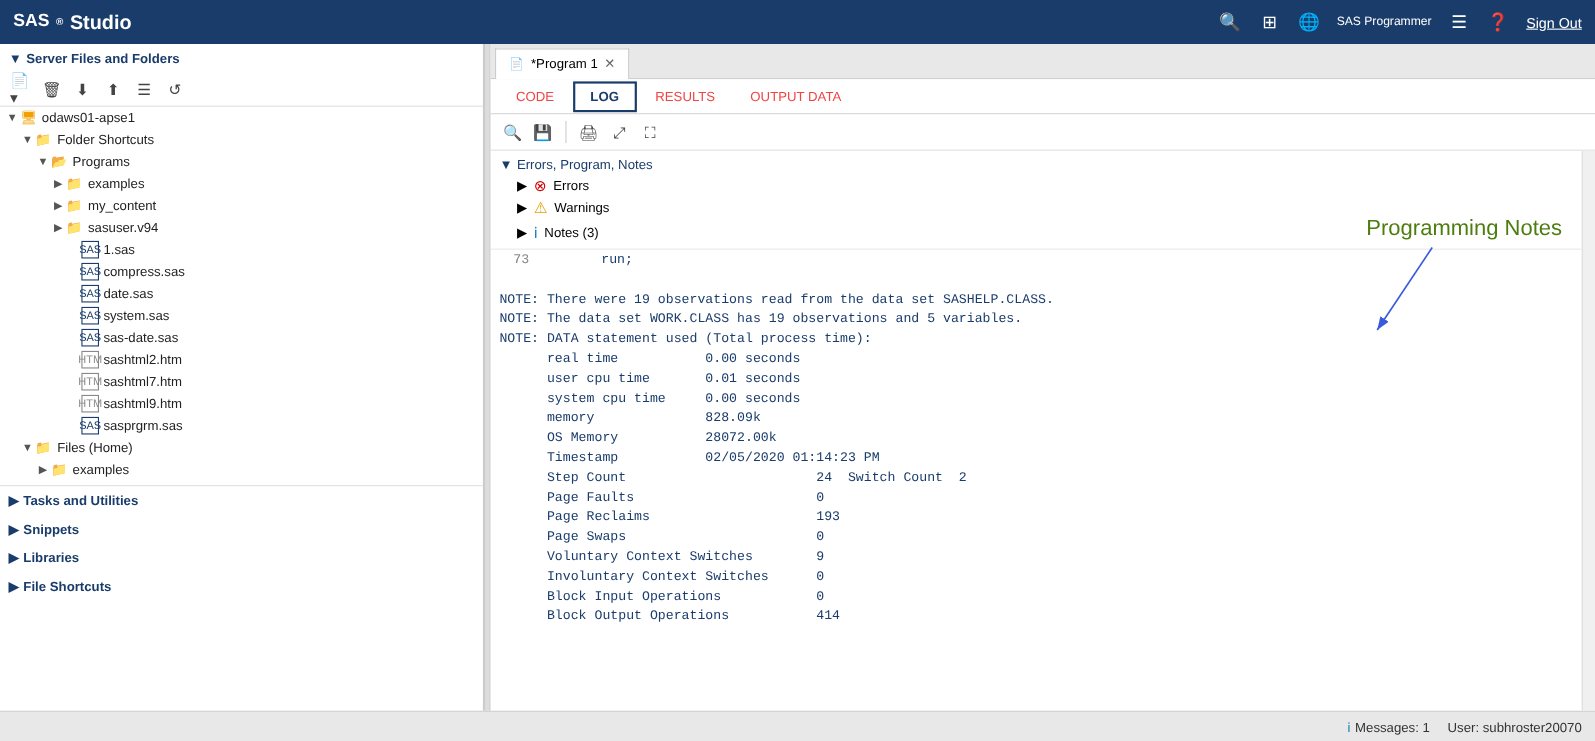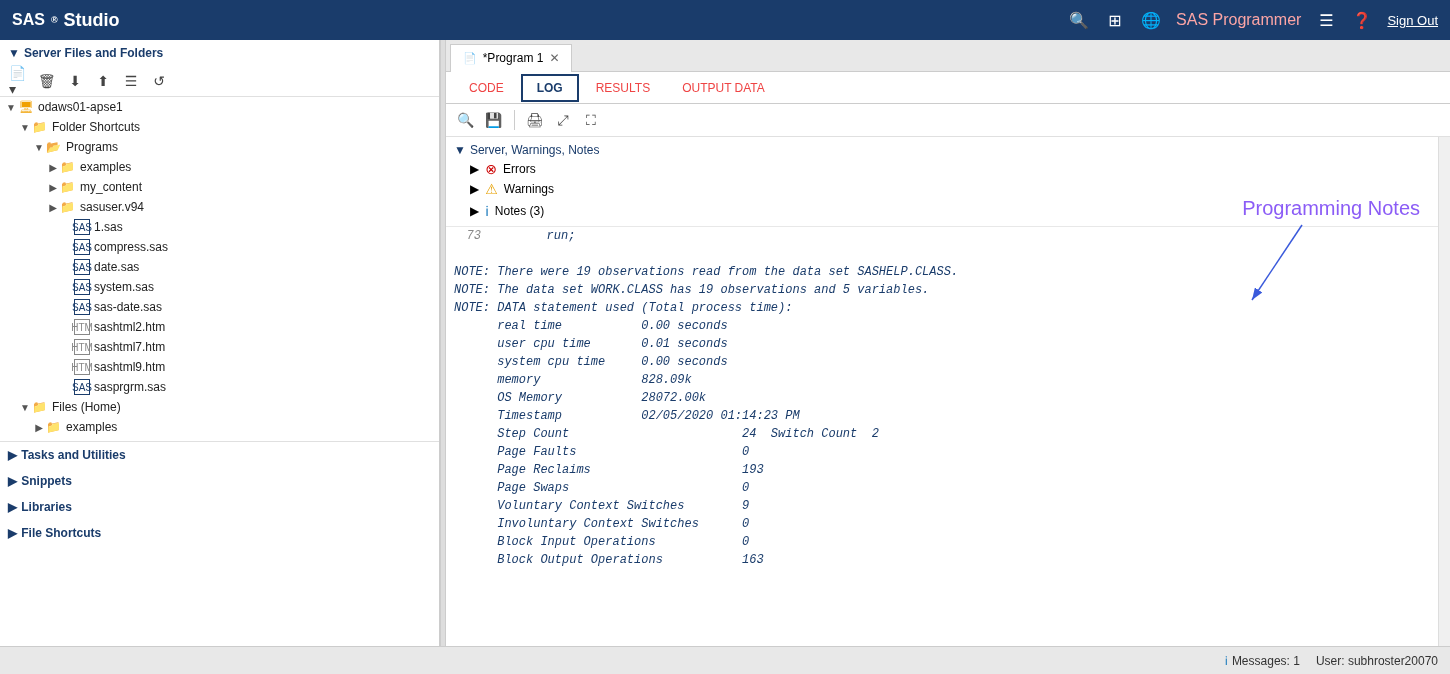--- a/index.html
+++ b/index.html
@@ -36,22 +36,22 @@
       width: 22px;
       height: 22px;
       display: inline-flex;
       align-items: center;
       justify-content: center;
       cursor: pointer;
       color: white;
       font-size: 16px;
     }
     .header-user {
-      font-size: 16px;
-      color: #fca5a5;
+      font-size: 11px;
+      color: #ffffff;
     }
     .header-signout {
       font-size: 13px;
       color: white;
       cursor: pointer;
       text-decoration: underline;
     }
 
     
     .main-layout {
@@ -253,21 +253,20 @@
     .warning-icon { color: #e6a000; font-size: 14px; }
     .info-icon { color: #1a7abc; font-size: 14px; }
 
     
     .code-log-area {
       padding: 0 8px 8px 8px;
       font-family: 'Courier New', Courier, monospace;
       font-size: 12px;
       color: #1a3c6b;
       line-height: 1.5;
-      font-style: italic;
     }
     .line-num {
       color: #888;
       display: inline-block;
       width: 35px;
       text-align: right;
       padding-right: 8px;
       user-select: none;
     }
     .code-line {
@@ -538,21 +537,21 @@
       <span class="log-tool-icon" title="Fullscreen">⛶</span>
     </div>
 
     <div class="content-wrapper">
       <div class="log-panel">
         <div class="log-content">
 
           <div class="ewn-section">
             <div class="ewn-header">
               <span>▼</span>
-              <span>Server, Warnings, Notes</span>
+              <span>Errors, Program, Notes</span>
             </div>
             <div class="ewn-item">
               <span>▶</span>
               <span class="error-icon">⊗</span>
               <span>Errors</span>
             </div>
             <div class="ewn-item">
               <span>▶</span>
               <span class="warning-icon">⚠</span>
               <span>Warnings</span>
@@ -577,27 +576,27 @@
             <span class="note-line">      memory              828.09k</span>
             <span class="note-line">      OS Memory           28072.00k</span>
             <span class="note-line">      Timestamp           02/05/2020 01:14:23 PM</span>
             <span class="note-line">      Step Count                        24  Switch Count  2</span>
             <span class="note-line">      Page Faults                       0</span>
             <span class="note-line">      Page Reclaims                     193</span>
             <span class="note-line">      Page Swaps                        0</span>
             <span class="note-line">      Voluntary Context Switches        9</span>
             <span class="note-line">      Involuntary Context Switches      0</span>
             <span class="note-line">      Block Input Operations            0</span>
-            <span class="note-line">      Block Output Operations           163</span>
+            <span class="note-line">      Block Output Operations           414</span>
           </div>
         </div>
       </div>
 
       <div style="position:absolute; top:60px; right:30px; pointer-events:none;">
-        <div style="font-size:20px; font-weight:400; color:#8b5cf6; font-family:'Segoe UI',Arial,sans-serif;text-align:center;">Programming Notes</div>
+        <div style="font-size:20px; font-weight:400; color:#4d7c0f; font-family:'Segoe UI',Arial,sans-serif;text-align:center;">Programming Notes</div>
 
         <svg width="120" height="100" style="display:block; margin-top:0;">
           <defs>
             <marker id="arrowhead" markerWidth="8" markerHeight="6" refX="8" refY="3" orient="auto">
               <polygon points="0 0, 8 3, 0 6" fill="#3a5adb"></polygon>
             </marker>
           </defs>
           <line x1="60" y1="5" x2="10" y2="80" stroke="#3a5adb" stroke-width="1.5" marker-end="url(#arrowhead)"></line>
         </svg>
       </div>

